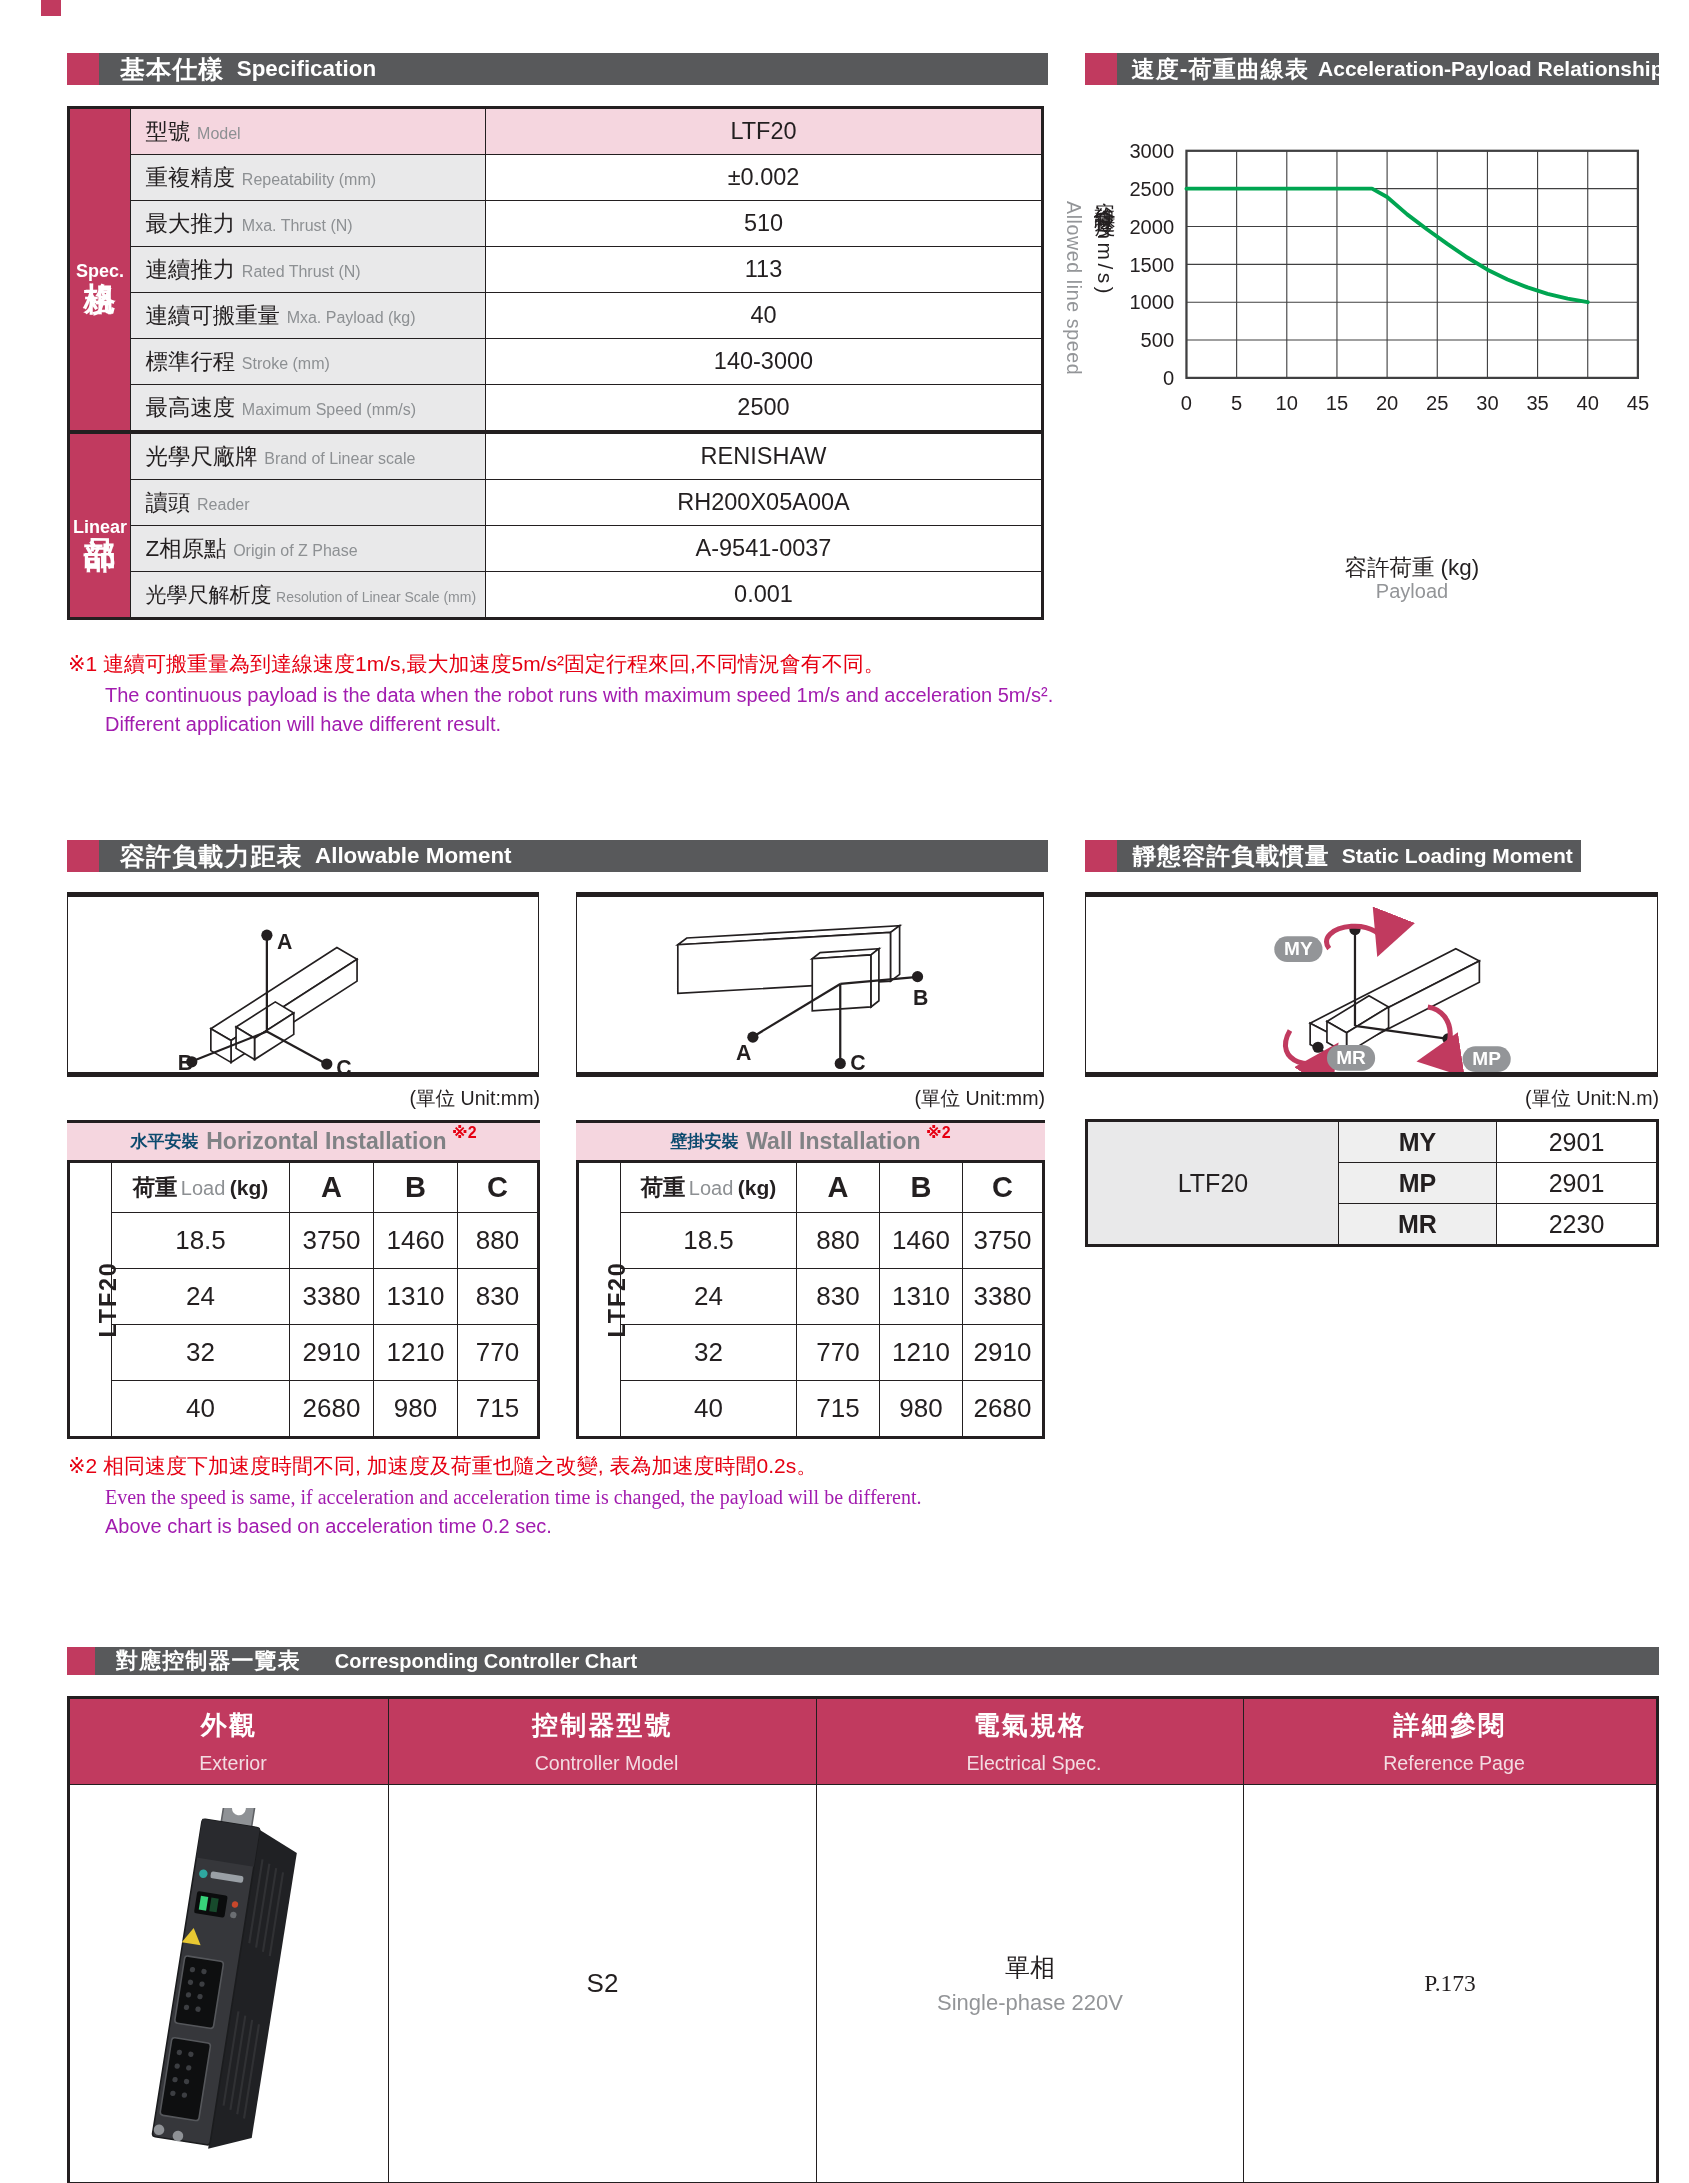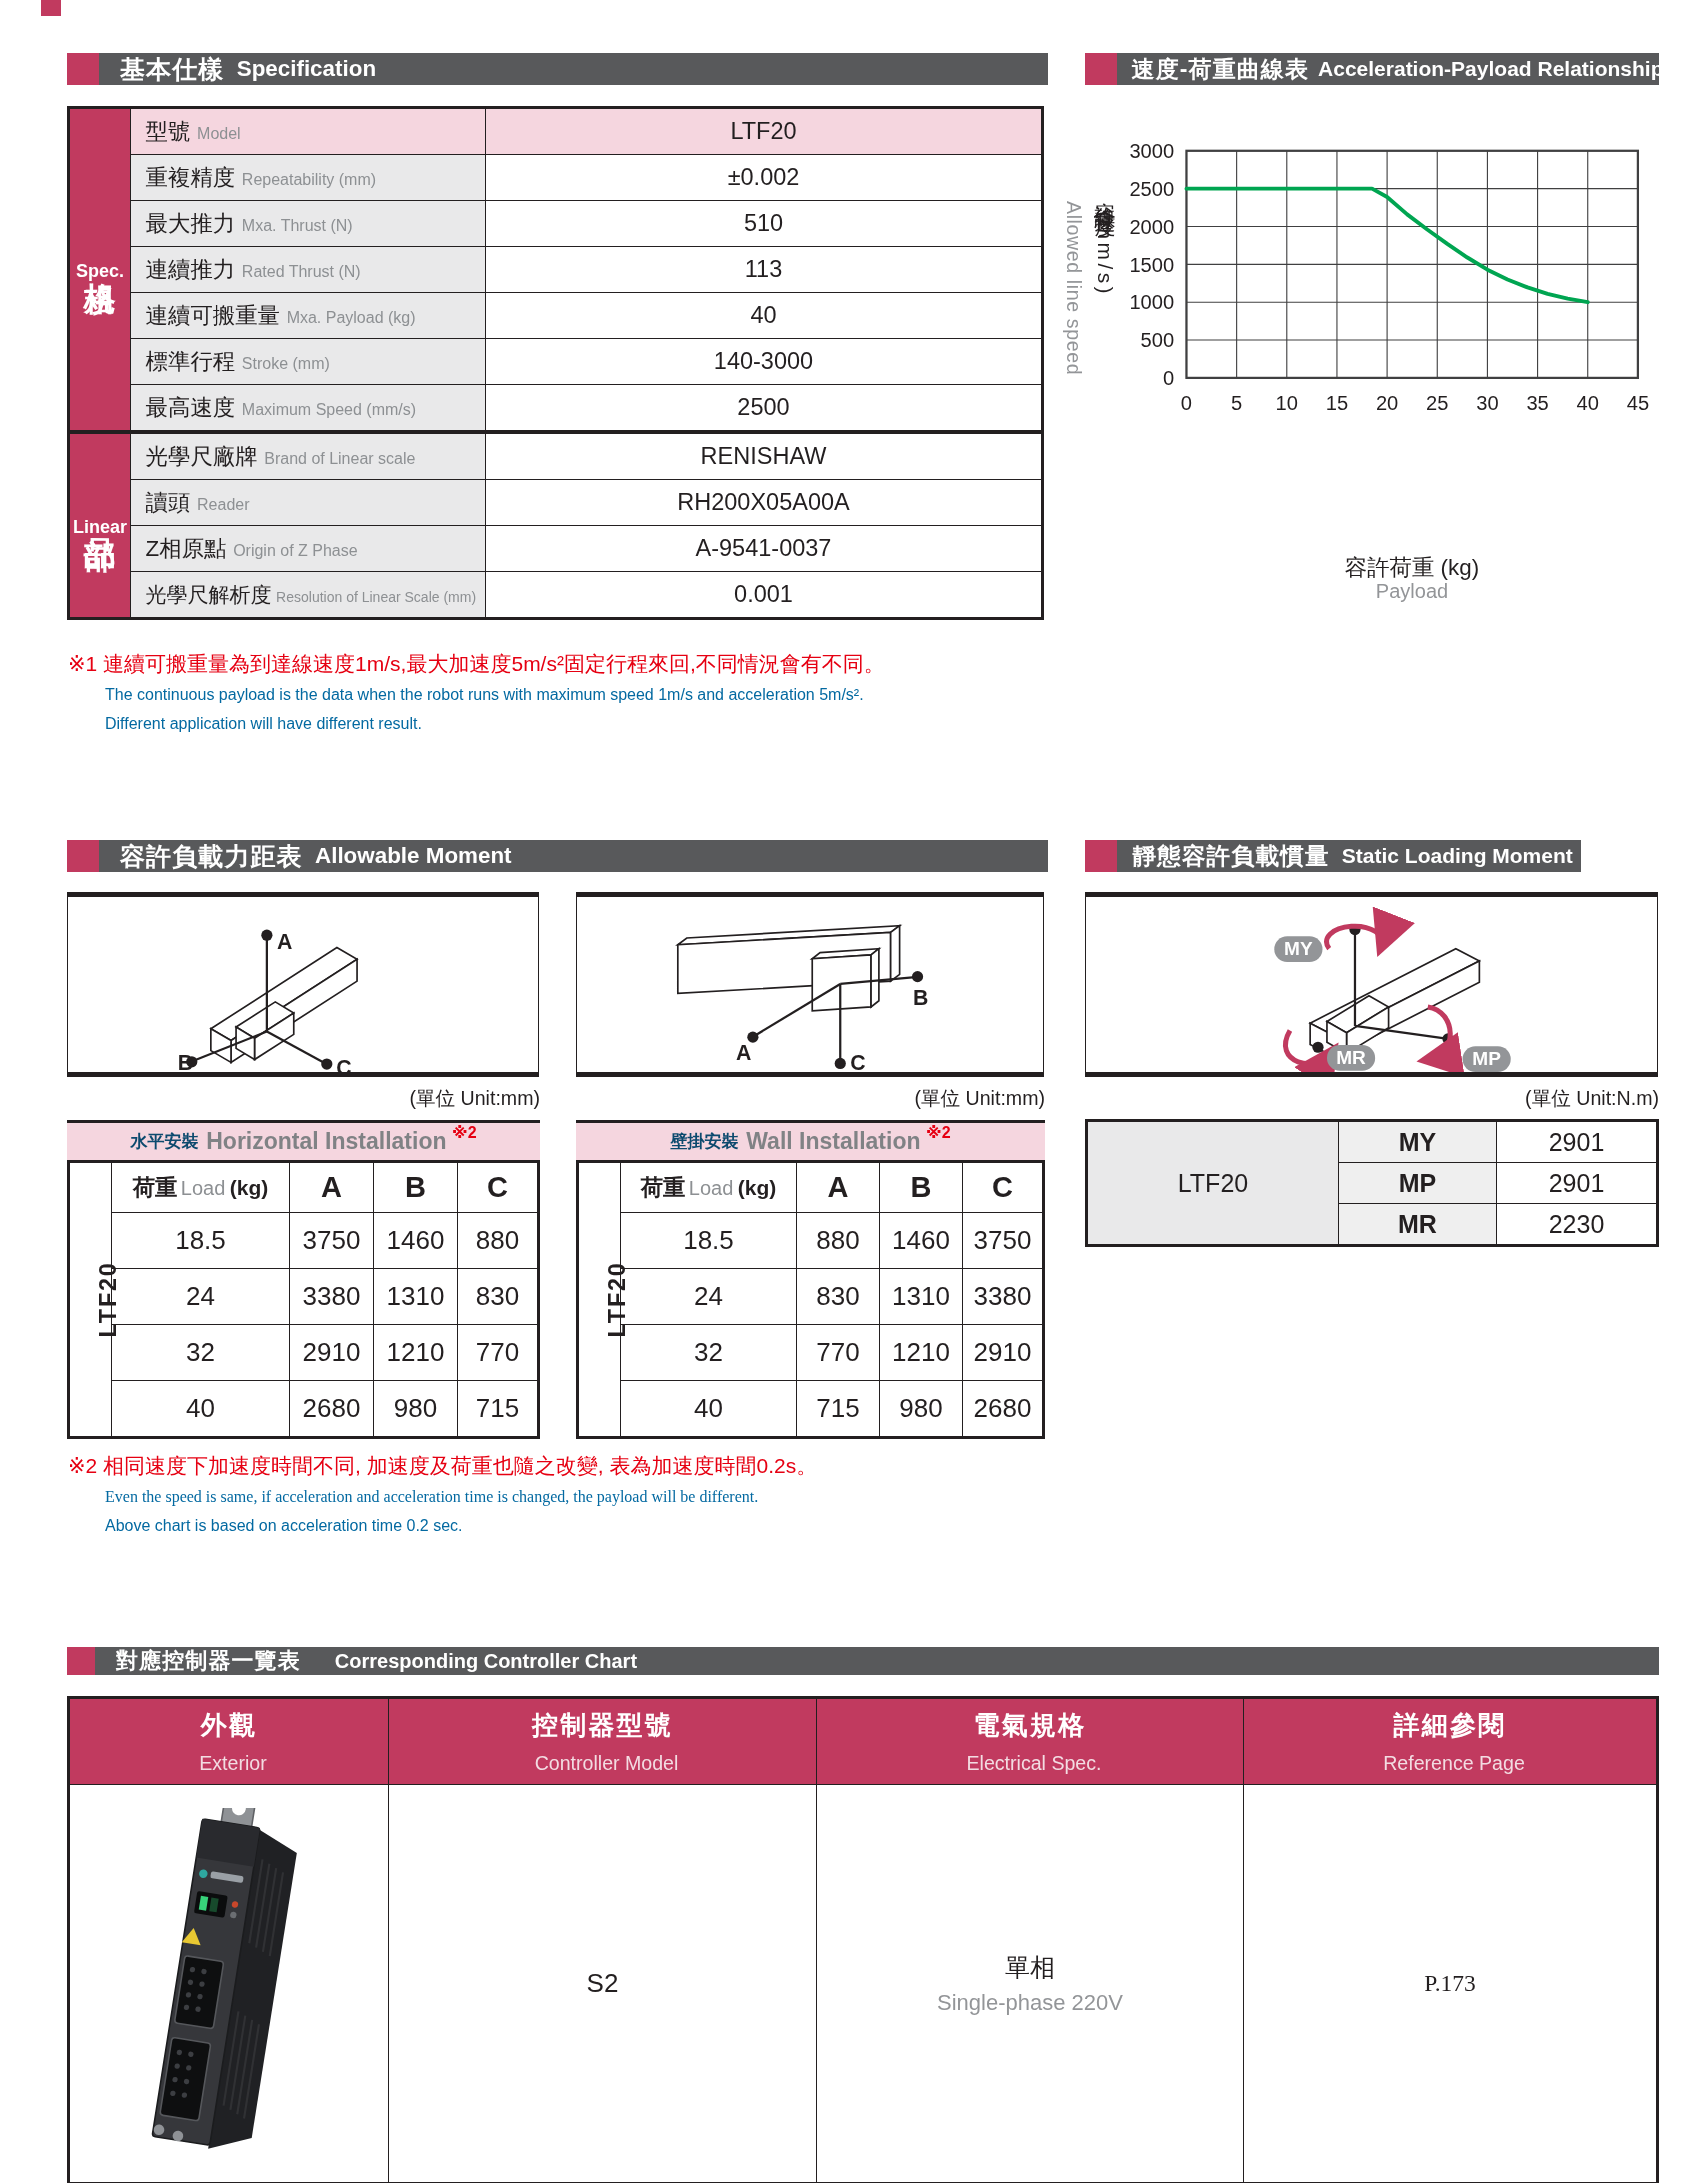--- a/index.html
+++ b/index.html
@@ -28,21 +28,21 @@
   td.lbl .le{font-size:16px;color:#8d9093;margin-left:6.7px;}
   td.lbl.sm .lz{font-size:21px;}
   td.lbl.sm .le{font-size:14px;margin-left:4.5px;}
   td.val{text-align:center;font-size:23.5px;vertical-align:middle;background:#fff;}
   tr.rowpink td.lbl{background:#f5d6df;}
   tr.rowpink td.val{background:#f5d6df;}
   tr.g2-first td{border-top:4.5px solid #231f20;}
 
   
   .fn-red{font-size:21px;color:#e60012;white-space:nowrap;}
-  .fn-gray{font-size:16px;color:#0369a1;line-height:28px;white-space:nowrap;}
+  .fn-gray{font-size:20px;color:#a21caf;line-height:28px;white-space:nowrap;}
 
   
   .tick{font-family:"Liberation Sans","DejaVu Sans",sans-serif;}
   .ylab-en{writing-mode:vertical-rl;font-size:19.6px;color:#939598;letter-spacing:0.6px;}
   .ylab-zh{writing-mode:vertical-rl;text-orientation:mixed;font-size:21px;color:#231f20;letter-spacing:3.4px;}
   .xlab-zh{font-size:22.4px;color:#231f20;text-align:center;}
   .xlab-en{font-size:20px;color:#939598;text-align:center;}
 
   
   .dbox{border:1.7px solid #231f20;border-top-width:5px;border-bottom-width:5px;background:#fff;}

